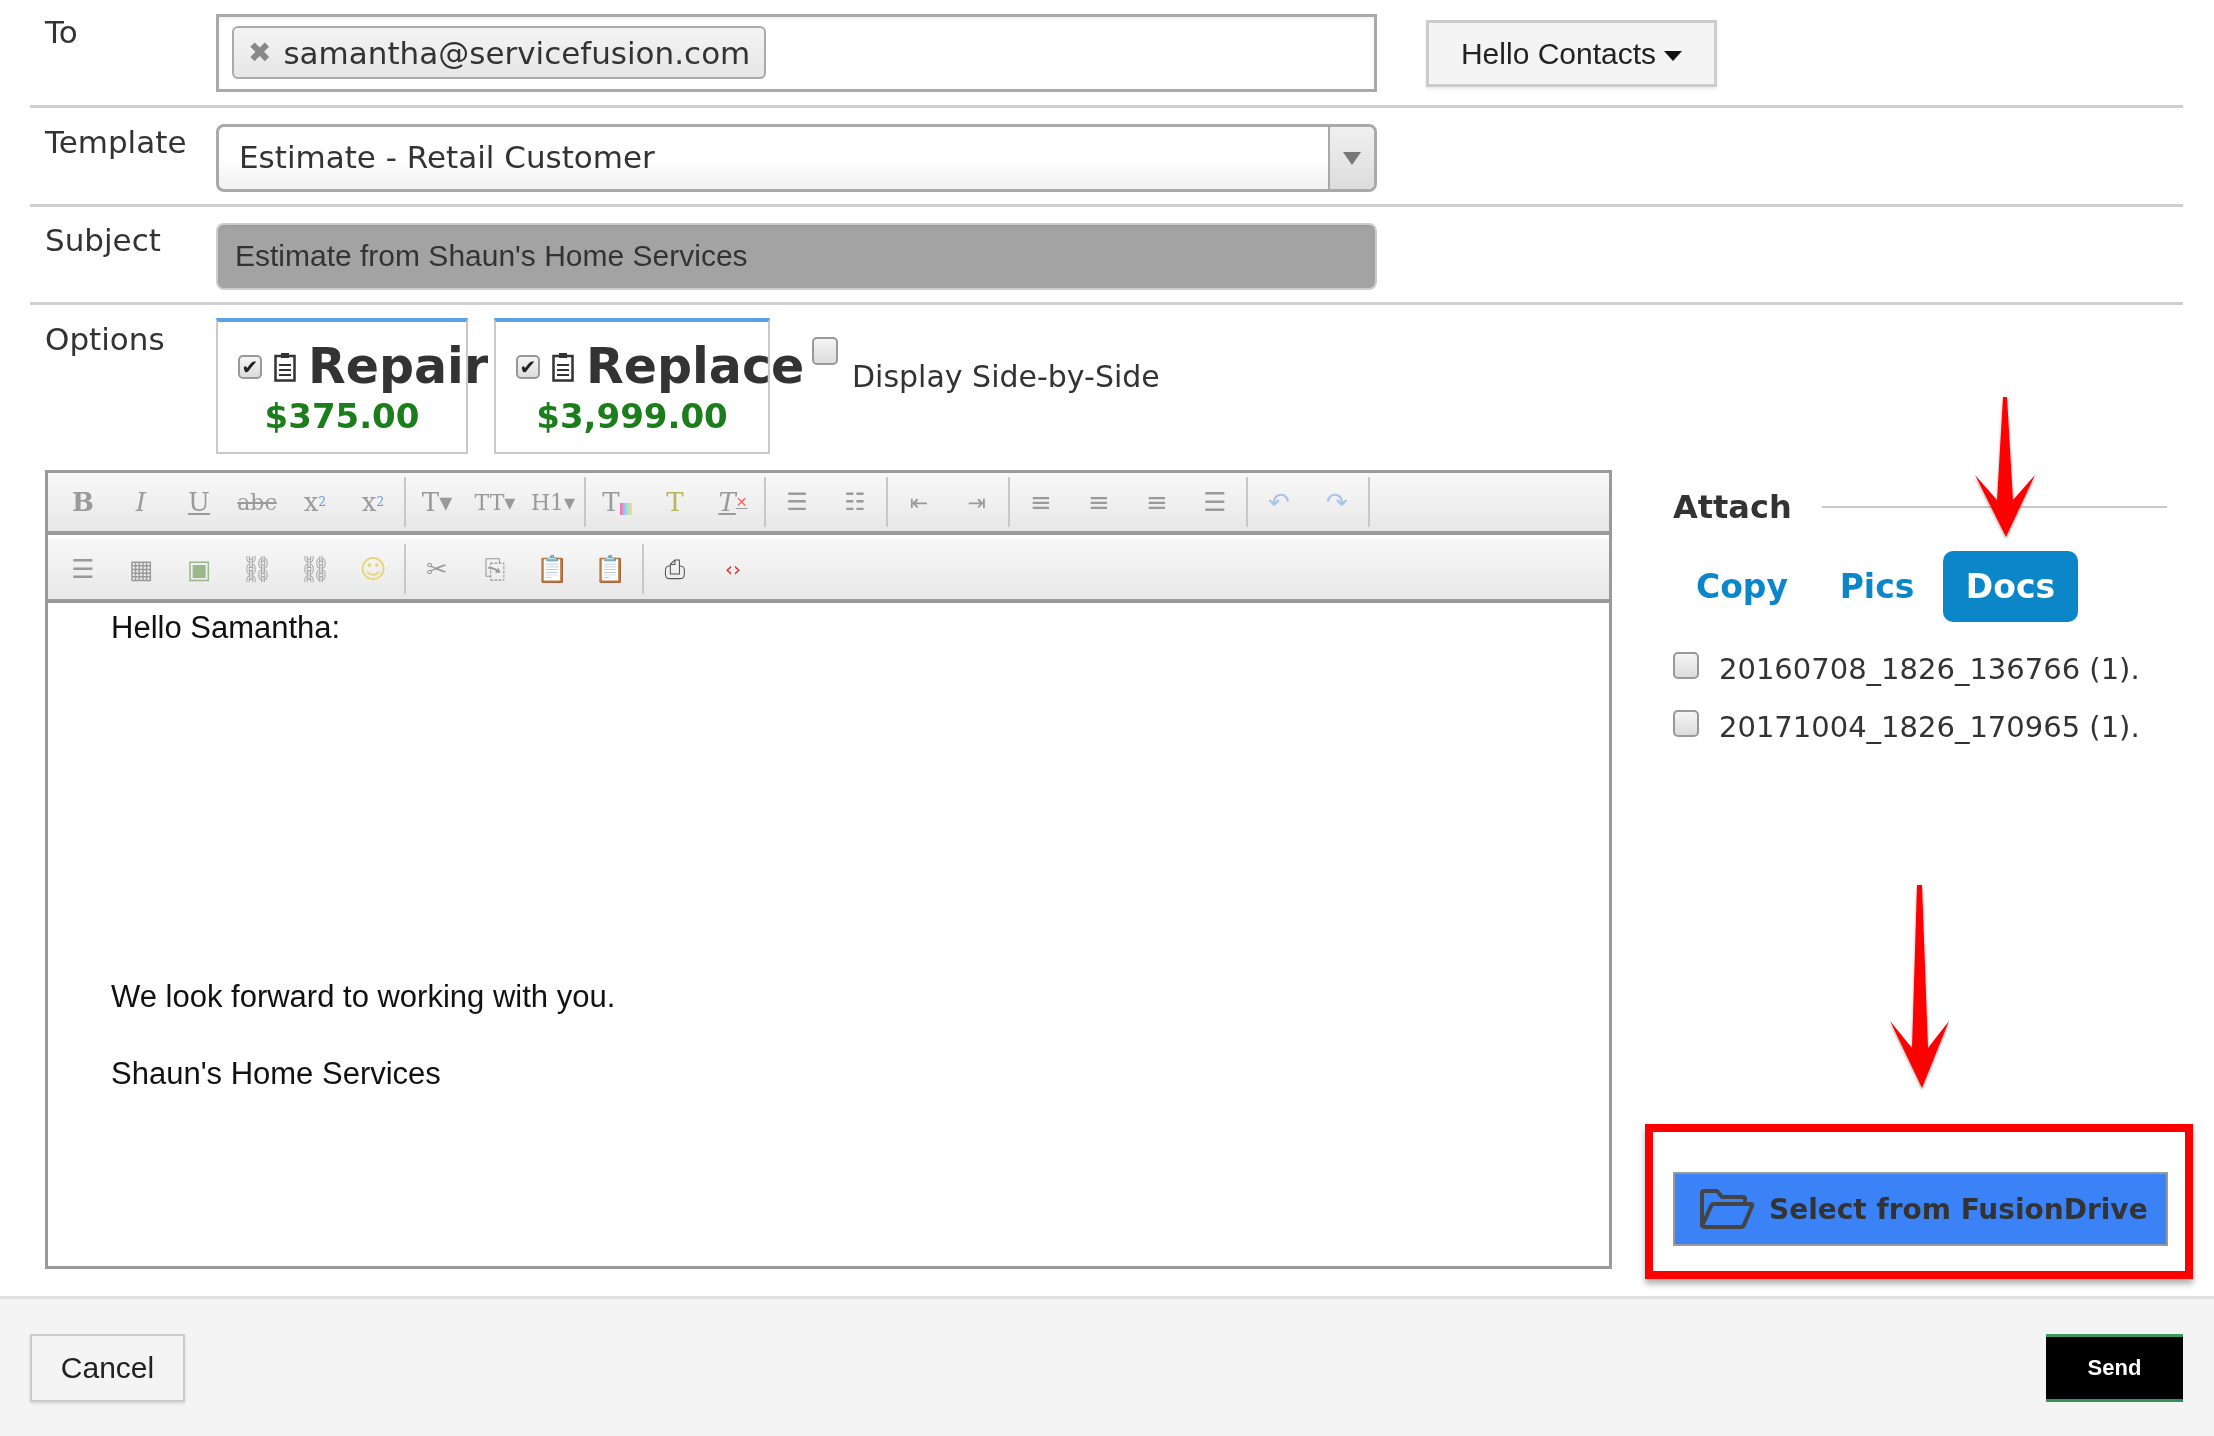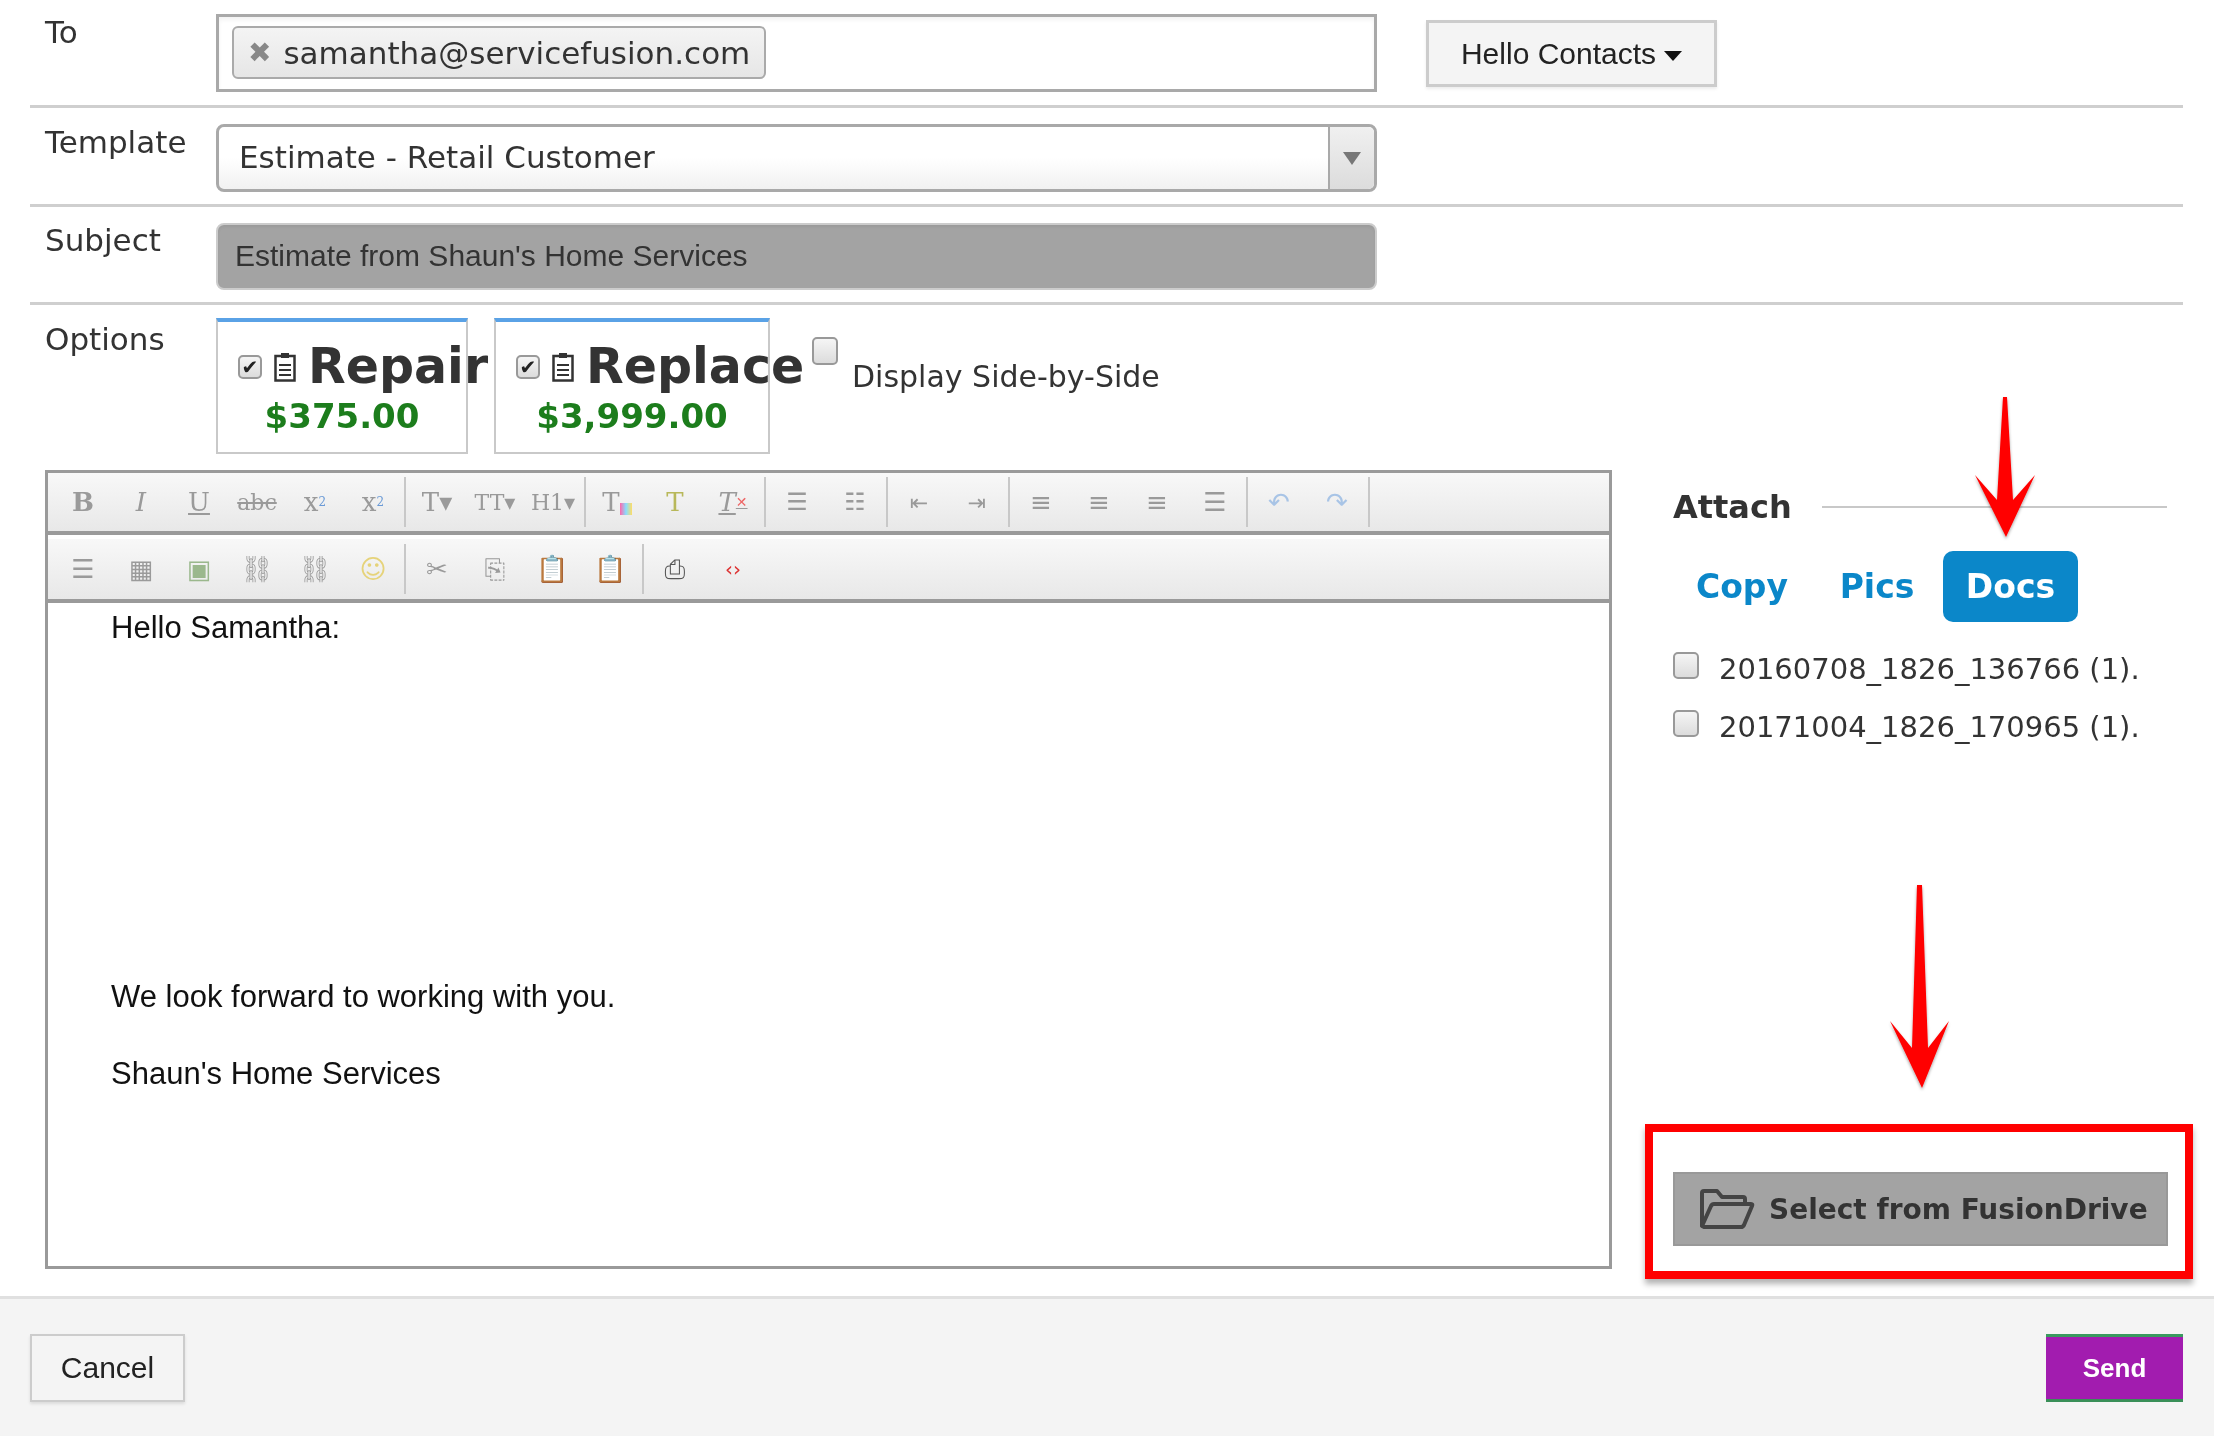--- a/index.html
+++ b/index.html
@@ -55,26 +55,26 @@
   
   .attach-title { left: 1673px; top: 488px; font-size: 32px; font-weight: bold; color: #333; }
   .attach-line { left: 1822px; top: 506px; width: 345px; height: 2px; background: #c8c8c8; }
   .attach-tab { top: 551px; height: 71px; display: flex; align-items: center; justify-content: center; font-size: 33px; font-weight: bold; color: #0b87c9; cursor: pointer; }
   .attach-tab.active { background: #0b87c9; color: #fff; border-radius: 10px; }
   .file-row { left: 1673px; display: flex; align-items: flex-start; gap: 20px; font-size: 29px; color: #333; }
   .file-row .cb { width: 26px; height: 27px; }
 
   .red-arrow { position: absolute; }
   .red-box { left: 1645px; top: 1124px; width: 548px; height: 155px; border: 8px solid #ff0000; box-shadow: 0 5px 6px rgba(0,0,0,0.3); }
-  .fusion-btn { left: 1673px; top: 1172px; width: 495px; height: 74px; border: 2px solid #999; background: #a3a3a3; display: flex; align-items: center; padding-left: 24px; gap: 14px; font-size: 28px; font-weight: bold; color: #333; cursor: pointer; }
+  .fusion-btn { left: 1673px; top: 1172px; width: 495px; height: 74px; border: 2px solid #999; background: #3b82f6; display: flex; align-items: center; padding-left: 24px; gap: 14px; font-size: 28px; font-weight: bold; color: #333; cursor: pointer; }
 
   
   .footer { left: 0; top: 1296px; width: 2214px; height: 140px; background: #f4f4f4; border-top: 3px solid #e0e0e0; }
   .cancel-btn { left: 30px; top: 1334px; width: 155px; height: 68px; border: 2px solid #cccccc; background: #f4f4f4; font-family: "Liberation Sans", sans-serif; font-size: 30px; color: #222; display: flex; align-items: center; justify-content: center; box-shadow: 0 2px 3px rgba(0,0,0,0.1); cursor: pointer; }
-  .send-btn { left: 2046px; top: 1334px; width: 137px; height: 68px; background: #a21caf; border-bottom: 3px solid #3a8f58; border-top: 3px solid #3a9a5f; font-family: "Liberation Sans", sans-serif; font-size: 26px; font-weight: bold; color: #fff; display: flex; align-items: center; justify-content: center; cursor: pointer; }
+  .send-btn { left: 2046px; top: 1334px; width: 137px; height: 68px; background: #000000; border-bottom: 3px solid #3a8f58; border-top: 3px solid #3a9a5f; font-family: "Liberation Sans", sans-serif; font-size: 22px; font-weight: bold; color: #fff; display: flex; align-items: center; justify-content: center; cursor: pointer; }
 </style>
 </head>
 <body>
 
 <div class="row-label" style="top:14px;">To</div>
 <div class="abs to-box">
   <div class="chip">
     <span class="chip-x">✖</span>
     <span>samantha@servicefusion.com</span>
   </div>

